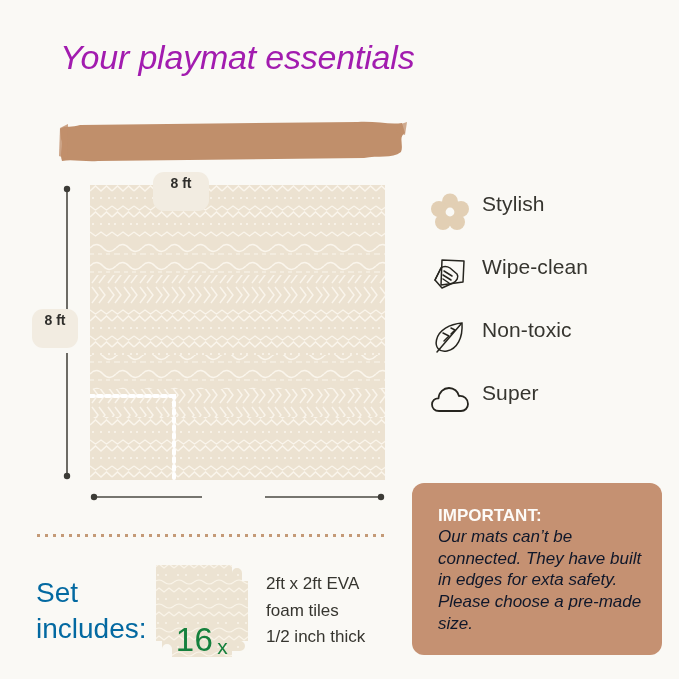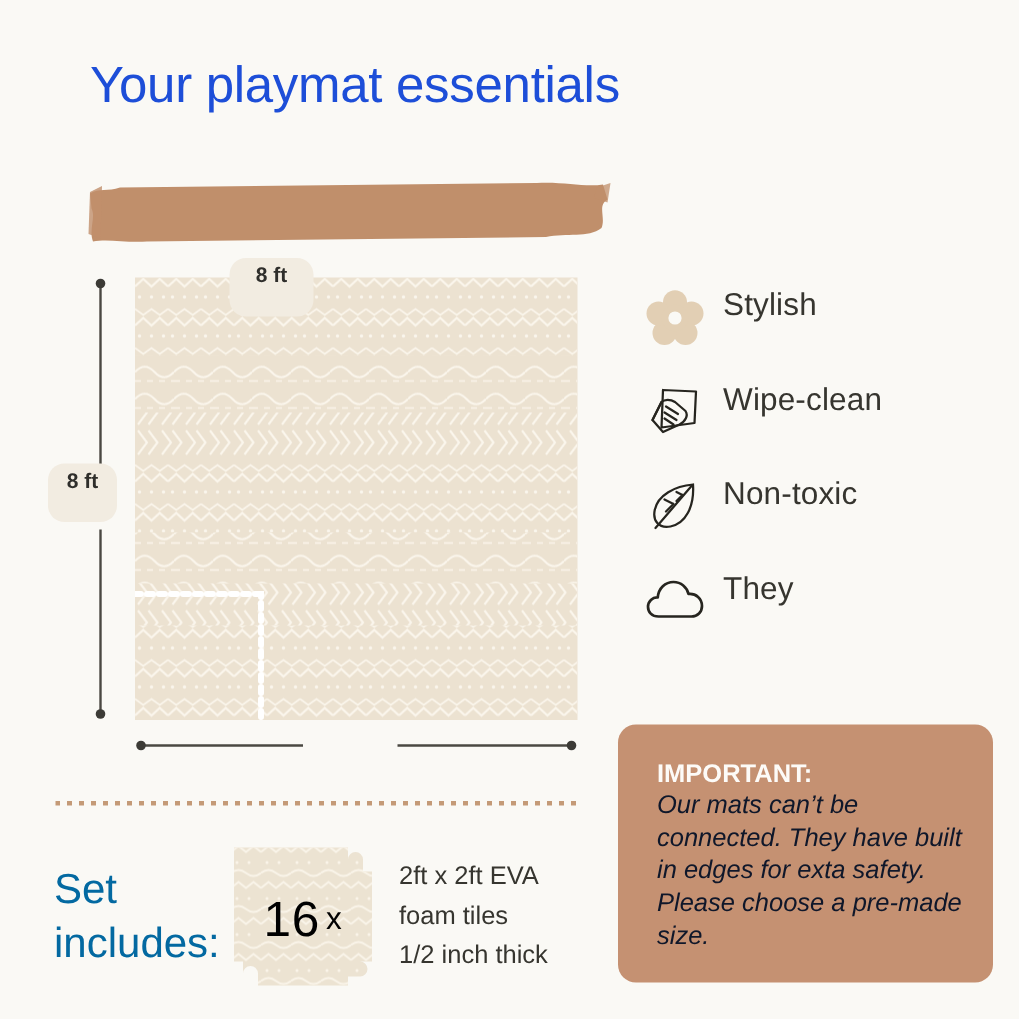--- a/index.html
+++ b/index.html
@@ -17,21 +17,22 @@
   }
 
   
   .page-title {
     position: absolute;
     left: 60px;
     top: 38px;
     font-size: 34px;
     font-weight: 400;
     letter-spacing: -0.2px;
-    color: #1d4ed8;
+    color: #a21caf;
+    font-style: italic;
   }
 
   
   .banner-wrap {
     position: absolute;
     left: 58px;
     top: 119px;
     width: 350px;
     height: 44px;
   }
@@ -199,24 +200,24 @@
   .tile-swatch {
     position: relative;
     width: 96px;
     height: 96px;
     flex: 0 0 96px;
   }
   .tile-count {
     position: absolute;
     inset: 0;
     display: flex;
-    align-items: center;
+    align-items: flex-end;
     justify-content: center;
     font-size: 33px;
-    color: #000000;
+    color: #15803d;
     letter-spacing: 0.5px;
     padding-top: 4px;
     box-sizing: border-box;
   }
   .tile-count .x {
     font-size: 21px;
     margin-left: 4px;
   }
   .set-desc {
     font-size: 17px;
@@ -336,21 +337,21 @@
   </div>
 
   <div class="feature-row">
     <span class="feature-icon">
       <svg width="44" height="40" viewBox="0 0 44 40" fill="none" stroke="#26251f" stroke-width="1.8" stroke-linejoin="round">
         <path d="M9,30 C4.5,30 2,27 2,23.5 C2,20 5,17 8.5,17.3
                  C9,11 13.5,7 19,7 C24,7 28,10.5 29,15
                  C34,14.5 38,18 38,23 C38,27 35,30 31,30 Z"></path>
       </svg>
     </span>
-    <span class="feature-label">They</span>
+    <span class="feature-label">Super</span>
   </div>
 </div>
 
 <div class="notice">
   <div class="notice-title">IMPORTANT:</div>
   <div class="notice-body">Our mats can’t be connected. They have built in edges for exta safety. Please choose a pre-made size.</div>
 </div>
 
 <div class="divider"></div>
 

